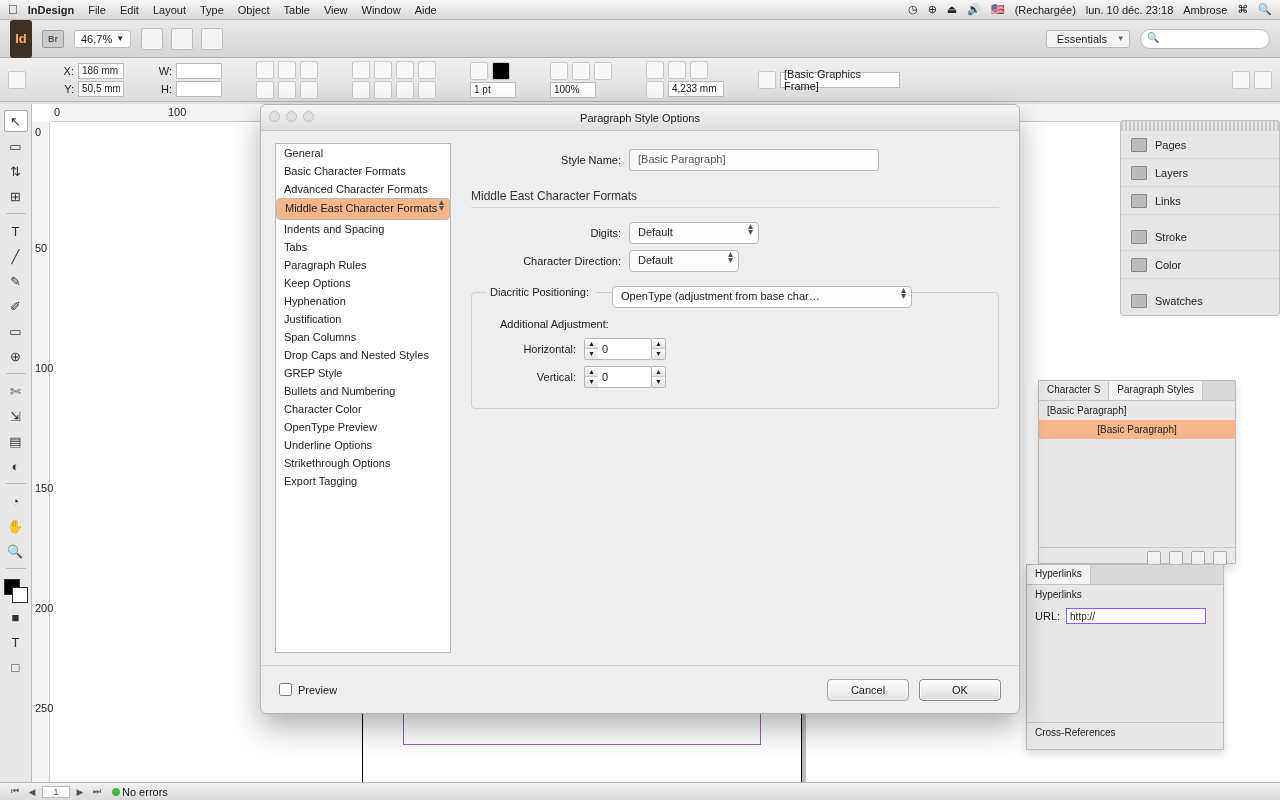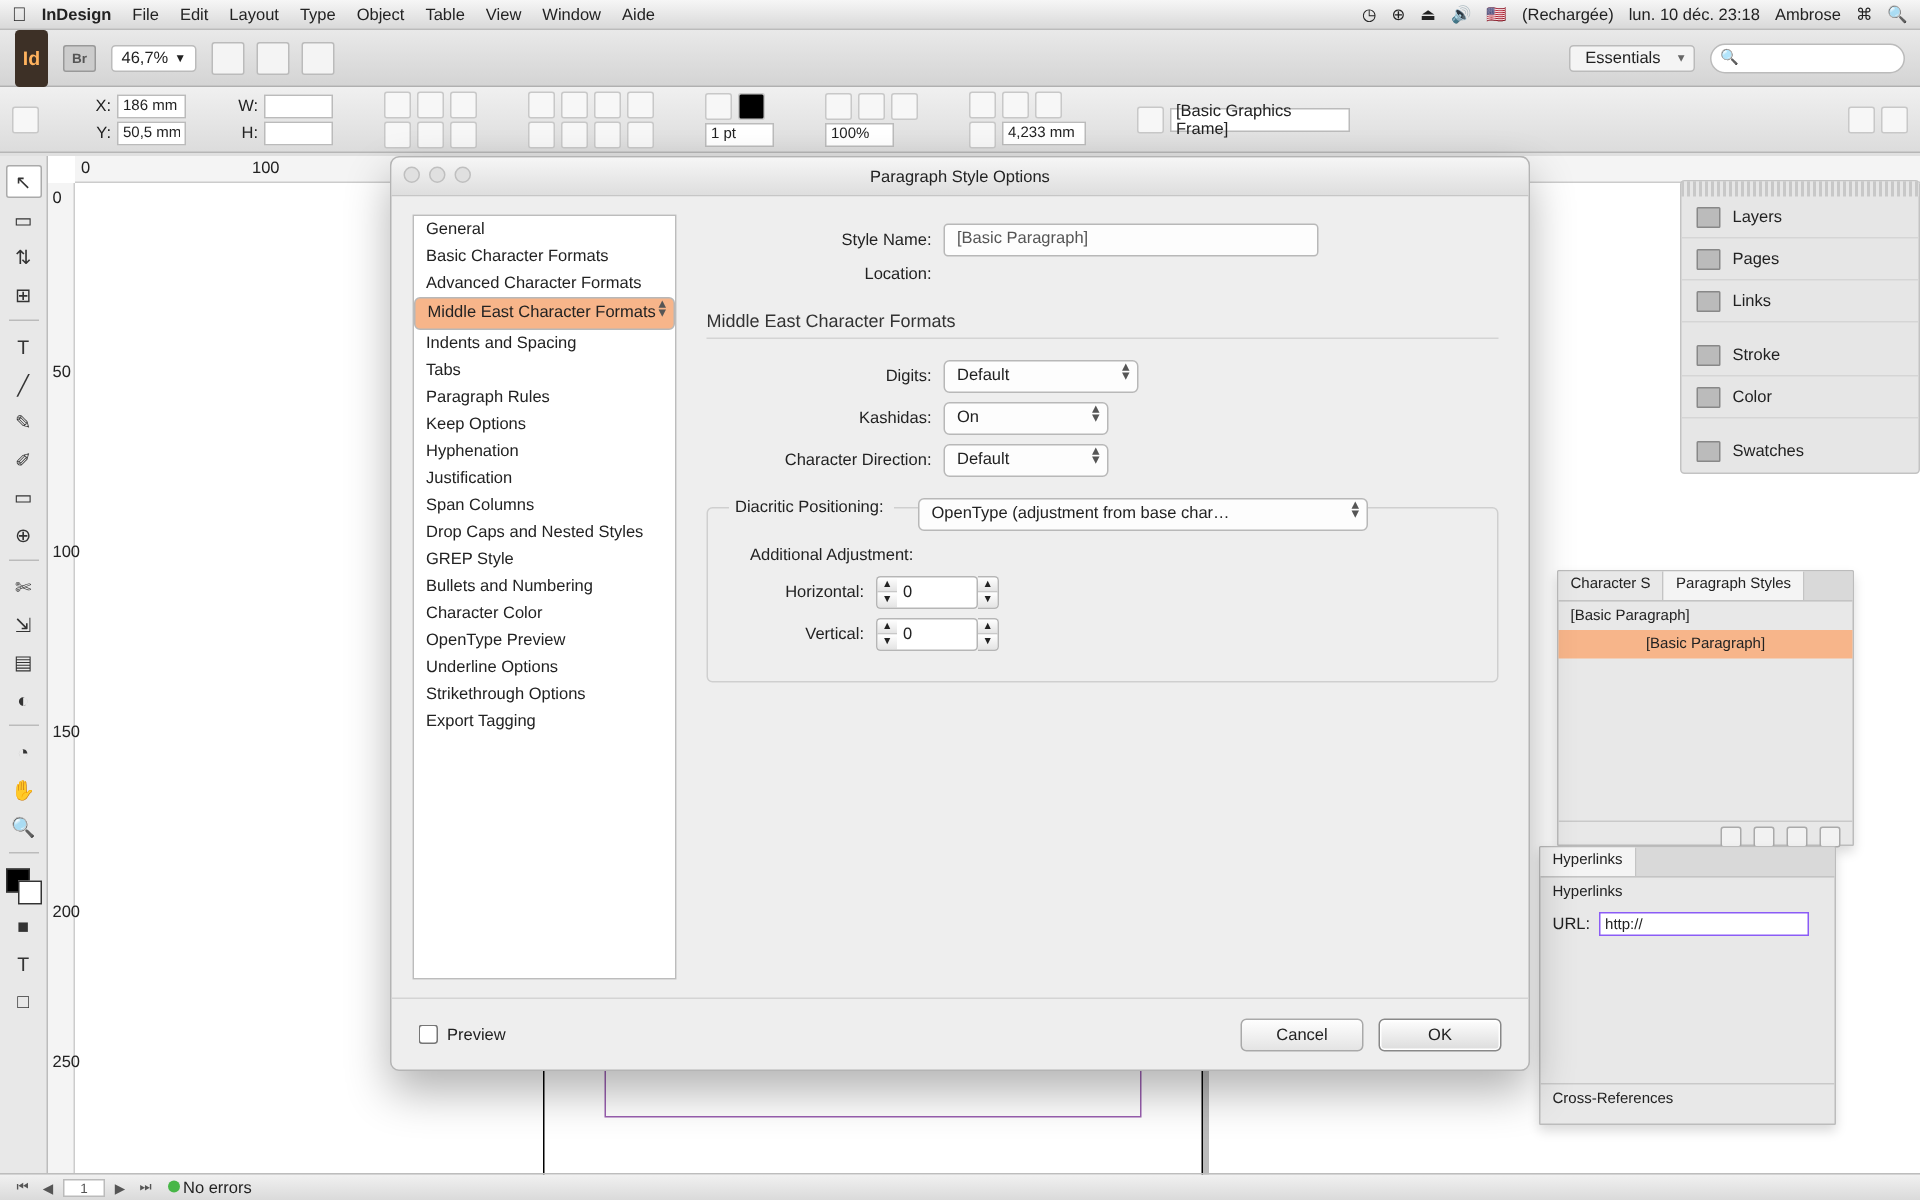--- a/index.html
+++ b/index.html
@@ -354,25 +354,25 @@
   </div>
   <div class="tool">■</div>
   <div class="tool">T</div>
   <div class="tool">□</div>
 </div>
 
 <div id="rightstrip">
   <div class="grip"></div>
   <div class="it">
       <span class="ic"></span>
-      <span>Layers</span>
+      <span>Pages</span>
     </div>
   <div class="it">
       <span class="ic"></span>
-      <span>Pages</span>
+      <span>Layers</span>
     </div>
   <div class="it">
       <span class="ic"></span>
       <span>Links</span>
     </div>
   <div class="gap"></div>
   <div class="it">
       <span class="ic"></span>
       <span>Stroke</span>
     </div>
@@ -445,32 +445,25 @@
         <div class="ci">OpenType Preview</div>
         <div class="ci">Underline Options</div>
         <div class="ci">Strikethrough Options</div>
         <div class="ci">Export Tagging</div>
       </div>
     <div class="main">
       <div class="fr">
         <label>Style Name:</label>
         <div class="txt">[Basic Paragraph]</div>
       </div>
-      <div class="fr">
-          <label>Location:</label>
-        </div>
       <h3>Middle East Character Formats</h3>
 
       <div class="fr">
         <label>Digits:</label>
         <div class="sel"><span>Default</span></div>
-      </div>
-      <div class="fr">
-        <label>Kashidas:</label>
-        <div class="sel" style="min-width:110px"><span>On</span></div>
       </div>
       <div class="fr">
         <label>Character Direction:</label>
         <div class="sel" style="min-width:110px"><span>Default</span></div>
       </div>
 
       <fieldset>
         <legend>
           <span>Diacritic Positioning:</span>&nbsp;
         </legend>

